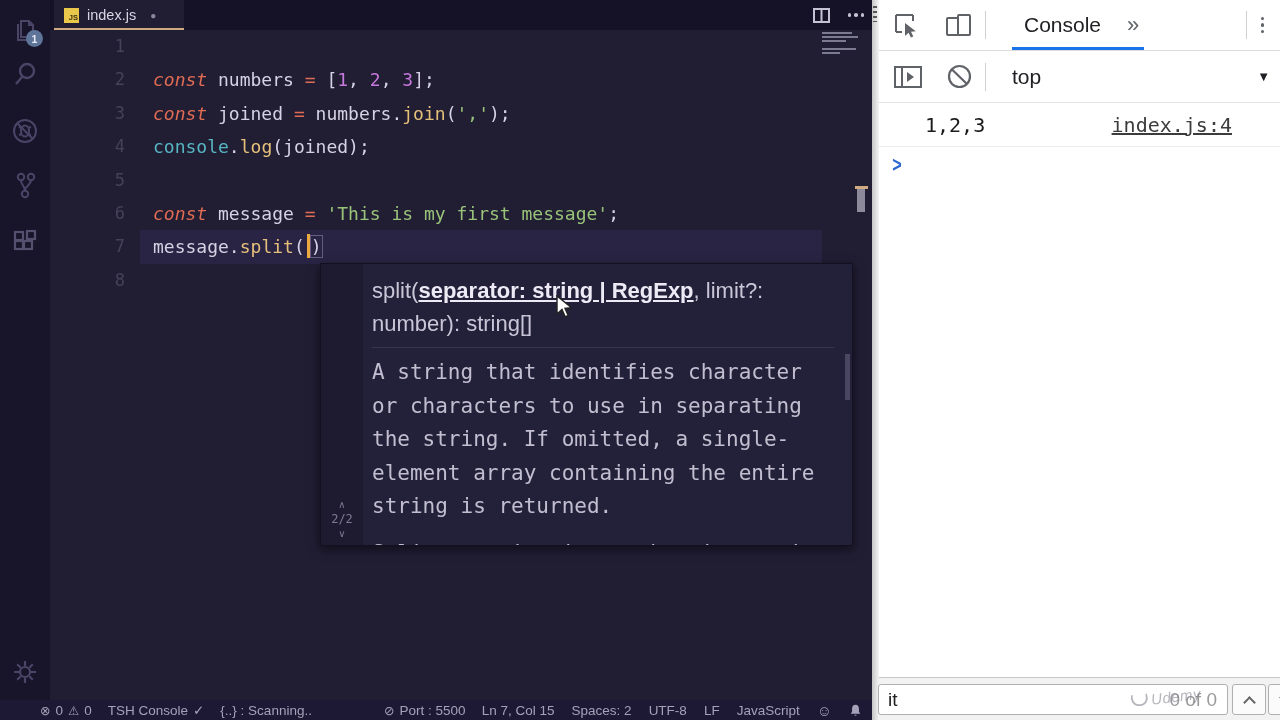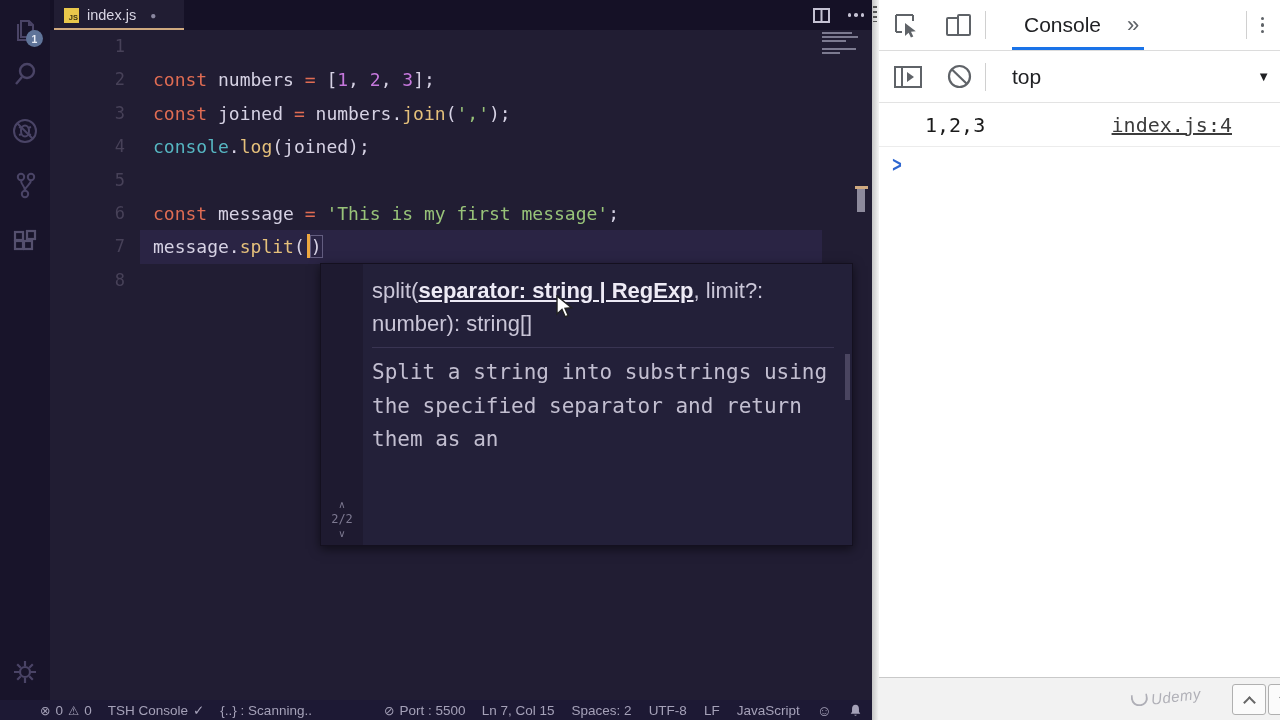--- a/index.html
+++ b/index.html
@@ -30,21 +30,21 @@
   .dots-h i, .dots-v i { width:3.5px; height:3.5px; border-radius:50%; background:#c5c2d3; }
   .dots-v i { background:#5f6368; }
 
   .editor { position:absolute; left:50px; top:30px; width:822px; height:670px; background:#211d33;
             font-family:"DejaVu Sans Mono",monospace; }
   .code-line { display:flex; height:33.4px; line-height:33.4px; font-size:18px; white-space:pre; }
   .code-line.current { background:linear-gradient(to right, transparent 0, transparent 90px,
                        #2a2444 90px, #2a2444 772px, transparent 772px); }
   .line-num { width:90px; text-align:right; padding-right:15px; color:#474158; font-size:17px; flex:none; }
   .line-code { margin-left:13px; color:#d6d2e4; }
-  .tok-kw { color:#e06c53; } .tok-op { color:#e06c53; } .tok-num { color:#c678dd; }
+  .tok-kw { color:#e06c53;font-style:italic; } .tok-op { color:#e06c53; } .tok-num { color:#c678dd; }
   .tok-fn { color:#e5c07b; } .tok-cls { color:#56b6c2; } .tok-str { color:#98c379; }
   .tok-pl { color:#d6d2e4; }
   .caret { display:inline-block; width:3px; height:24px; background:#eda73f; vertical-align:middle;
            margin:0 1px 0 2px; transform:translateY(-2px); }
   .match { outline:1px solid #635d80; outline-offset:0px; }
 
   .minimap { position:absolute; left:772px; top:2px; width:40px; }
   .minimap i { display:block; height:2px; margin-bottom:2px; background:rgba(200,198,220,.55); }
   .scroll-marker { position:absolute; left:805px; top:156px; width:13px; height:2.5px; background:#cfa97f; }
   .scroll-thumb  { position:absolute; left:807px; top:159px; width:8px; height:23px; background:#8d8a9c; }
@@ -225,20 +225,21 @@
         <div class="hint-gutter">
           <div class="hint-pager">
             <span class="chev">∧</span>
             <span class="cnt">2/2</span>
             <span class="chev">∨</span>
           </div>
         </div>
         <div class="hint-main">
           <div class="hint-sig"><span>split(</span><span class="active-param">separator: string | RegExp</span><span>, limit?: number): string[]</span></div>
           <div class="hint-docs">
+            <p>A string that identifies character or characters to use in separating the string. If omitted, a single-element array containing the entire string is returned.</p>
             <p>Split a string into substrings using the specified separator and return them as an</p>
           </div>
           <div class="hint-scrollthumb"></div>
         </div>
       </div>
 
       <div class="mouse-cursor">
         <svg width="22" height="26" viewBox="0 0 22 26">
           <path d="M2 1 L2 19 L7 14.5 L10.2 21.8 L13.2 20.4 L10 13.3 L16.5 12.7 Z" fill="#ffffff" stroke="#222" stroke-width="1.4"></path>
         </svg>
@@ -331,20 +332,24 @@
     <div class="dt-log">
       <span class="dt-log-text">1,2,3</span>
       <a class="dt-log-src">index.js:4</a>
     </div>
 
     <div class="dt-prompt">
       <span>&gt;</span>
     </div>
 
     <div class="dt-findbar">
+      <div class="dt-find-input">
+        <span class="dt-find-q">it</span>
+        <span class="dt-find-count">0 of 0</span>
+      </div>
       <button class="dt-find-btn dt-find-prev">
           <span class="chevron"></span>
         </button>
       <button class="dt-find-btn dt-find-next">
           <span class="chevron down"></span>
         </button>
       <span class="watermark">Udemy</span>
     </div>
   </div>
 </div>

